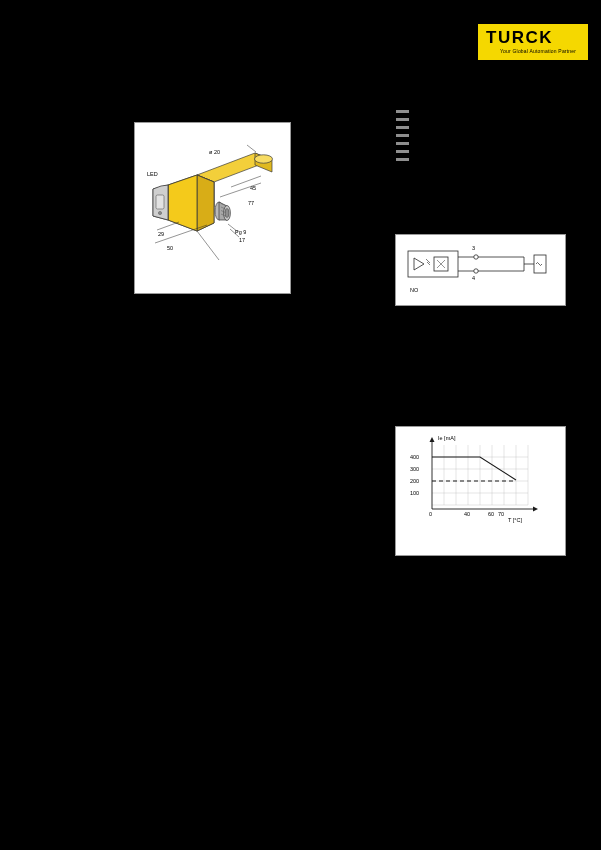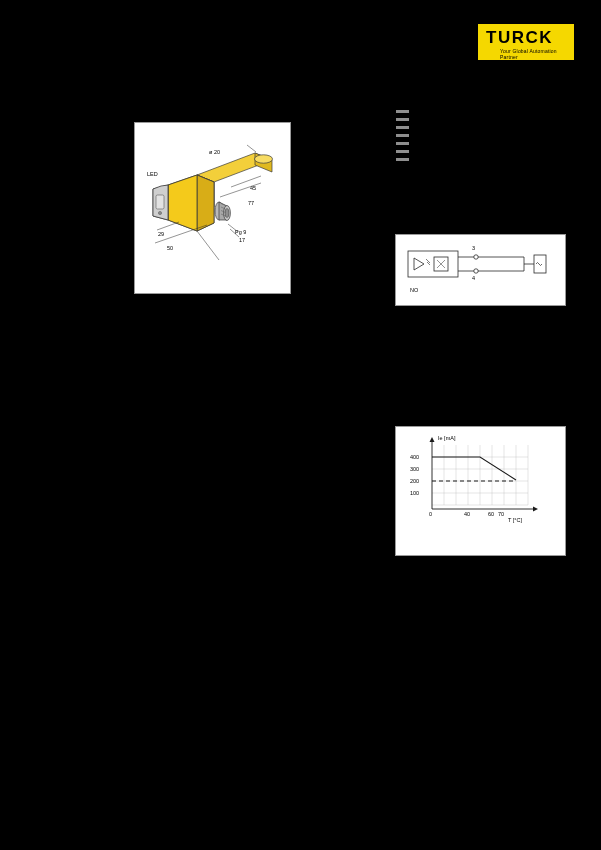--- a/index.html
+++ b/index.html
@@ -1,20 +1,20 @@
 <!DOCTYPE html>
 <html><head>
 <meta charset="utf-8">
 <style>
   html,body{margin:0;padding:0;background:#000;}
   body{width:601px;height:850px;position:relative;font-family:"Liberation Sans",sans-serif;}
   .page{position:absolute;left:12px;top:10px;width:577px;height:830px;background:#000;}
 
   
-  .logo{position:absolute;left:466px;top:14px;width:96px;height:36px;background:#f5d800;}
+  .logo{position:absolute;left:466px;top:14px;width:110px;height:36px;background:#f5d800;}
   .logo-name{position:absolute;left:8px;top:4px;font-size:17px;font-weight:bold;letter-spacing:1.5px;color:#000;font-family:"Liberation Sans",sans-serif;}
   .logo-tag{position:absolute;left:22px;top:24px;font-size:5px;color:#000;letter-spacing:.2px;}
 
   
   .panel{position:absolute;background:#fff;border:1px solid #9a9a9a;box-sizing:border-box;}
   #drawing-panel{left:122px;top:112px;width:157px;height:172px;}
 
   .dwg-svg{position:absolute;left:0;top:0;}
 
   

